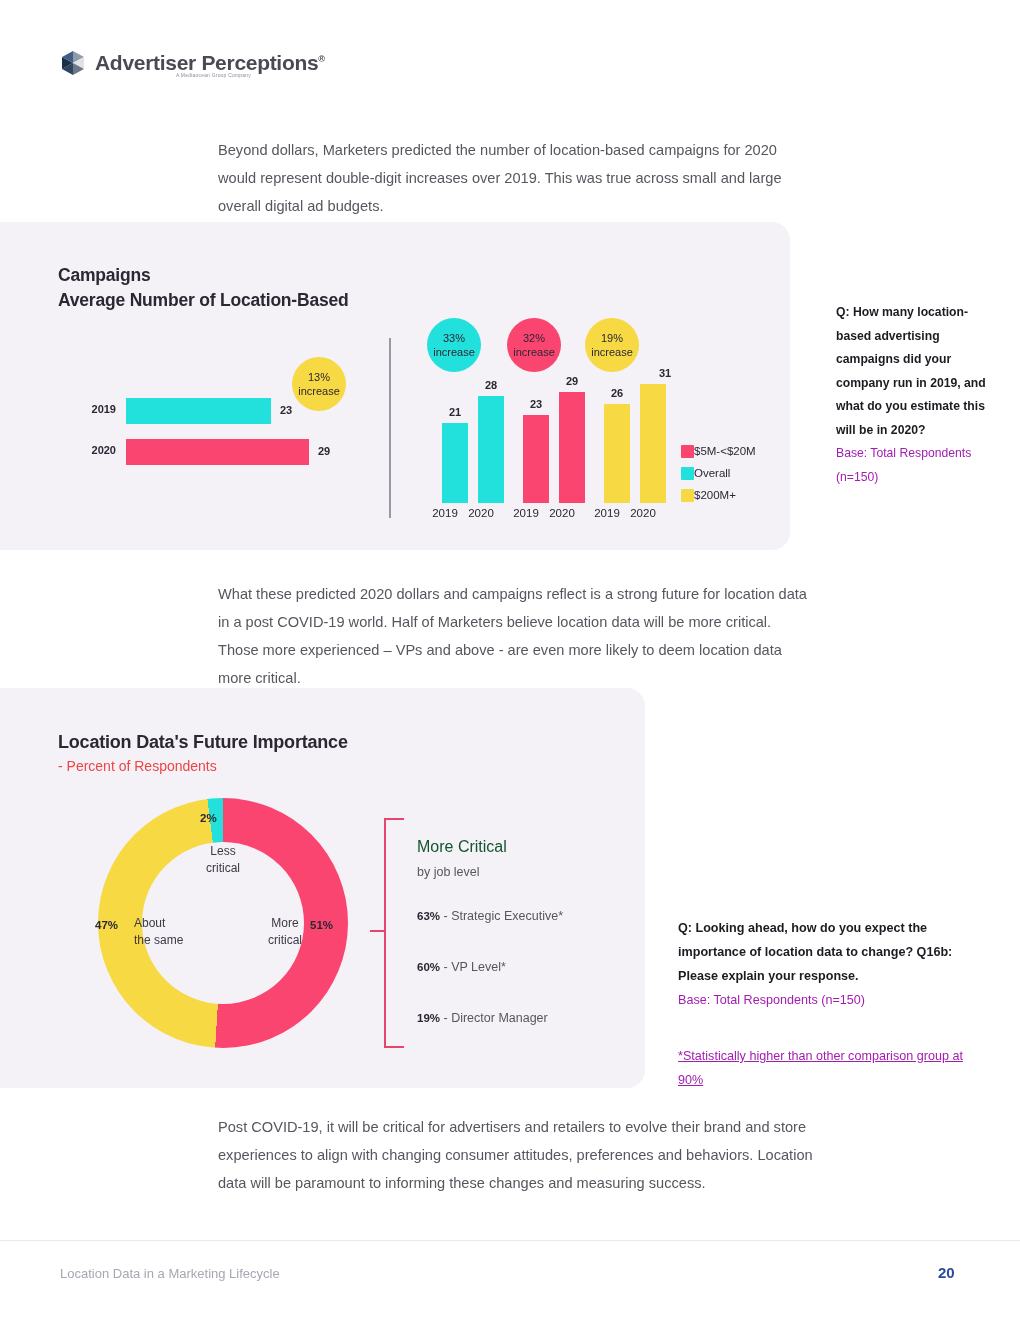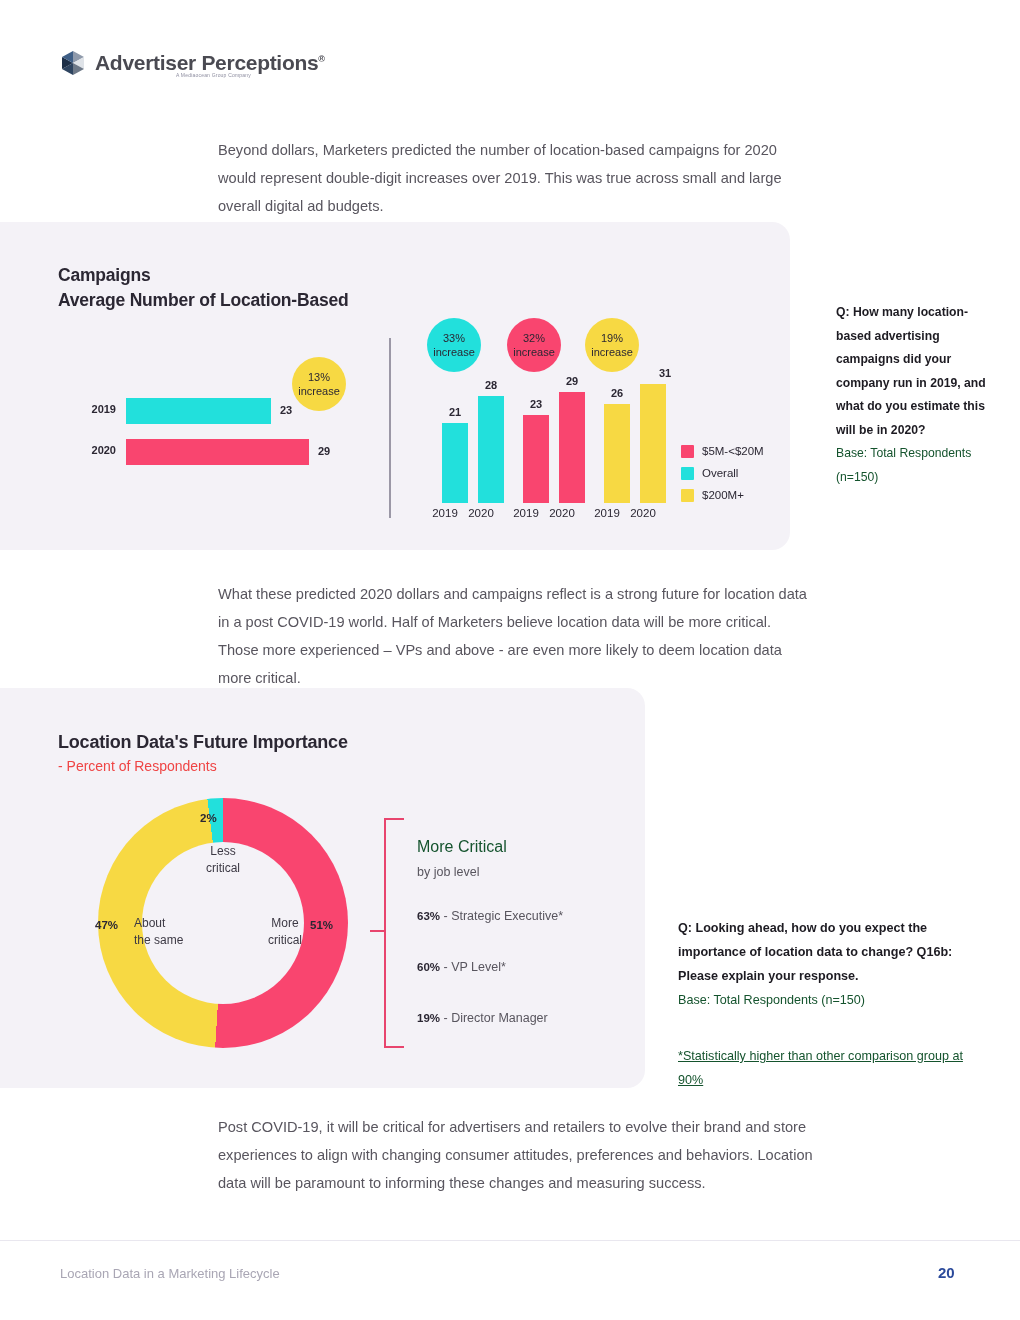--- a/index.html
+++ b/index.html
@@ -47,28 +47,28 @@
 
   
   .vdiv{position:absolute;width:2px;background:#9b98a6;}
 
   
   .col{position:absolute;bottom:0;}
   .col-val{position:absolute;font-size:11px;font-weight:bold;color:#2b2733;text-align:center;}
   .col-tick{position:absolute;font-size:11.5px;color:#2b2733;text-align:center;width:40px;}
 
   .legend{position:absolute;}
-  .legend-row{display:flex;align-items:center;gap:8px;height:22px;}
+  .legend-row{display:flex;align-items:center;height:22px;}
   .legend-sw{width:13px;height:13px;flex:none;border-radius:1px;}
   .legend-lb{font-size:11.5px;color:#2b2733;}
 
   
   .qblock{position:absolute;width:150px;}
   .qbold{font-size:12.2px;font-weight:bold;line-height:23.5px;color:#1d1b22;}
-  .qlight{font-size:12.2px;font-weight:300;line-height:23.5px;color:#14532d;}
+  .qlight{font-size:12.2px;font-weight:300;line-height:23.5px;color:#a21caf;}
 
   .qblock2{position:absolute;width:290px;}
   .qblock2 .qbold{font-size:12.6px;line-height:24px;}
   .qblock2 .qlight{font-size:12.6px;line-height:24px;}
 
   
   .donut-wrap{position:absolute;}
   .donut-hole{position:absolute;border-radius:50%;background:#f4f2f7;}
   .donut-lbl{position:absolute;text-align:center;font-size:12px;color:#3c3944;
              font-weight:300;line-height:17px;}

